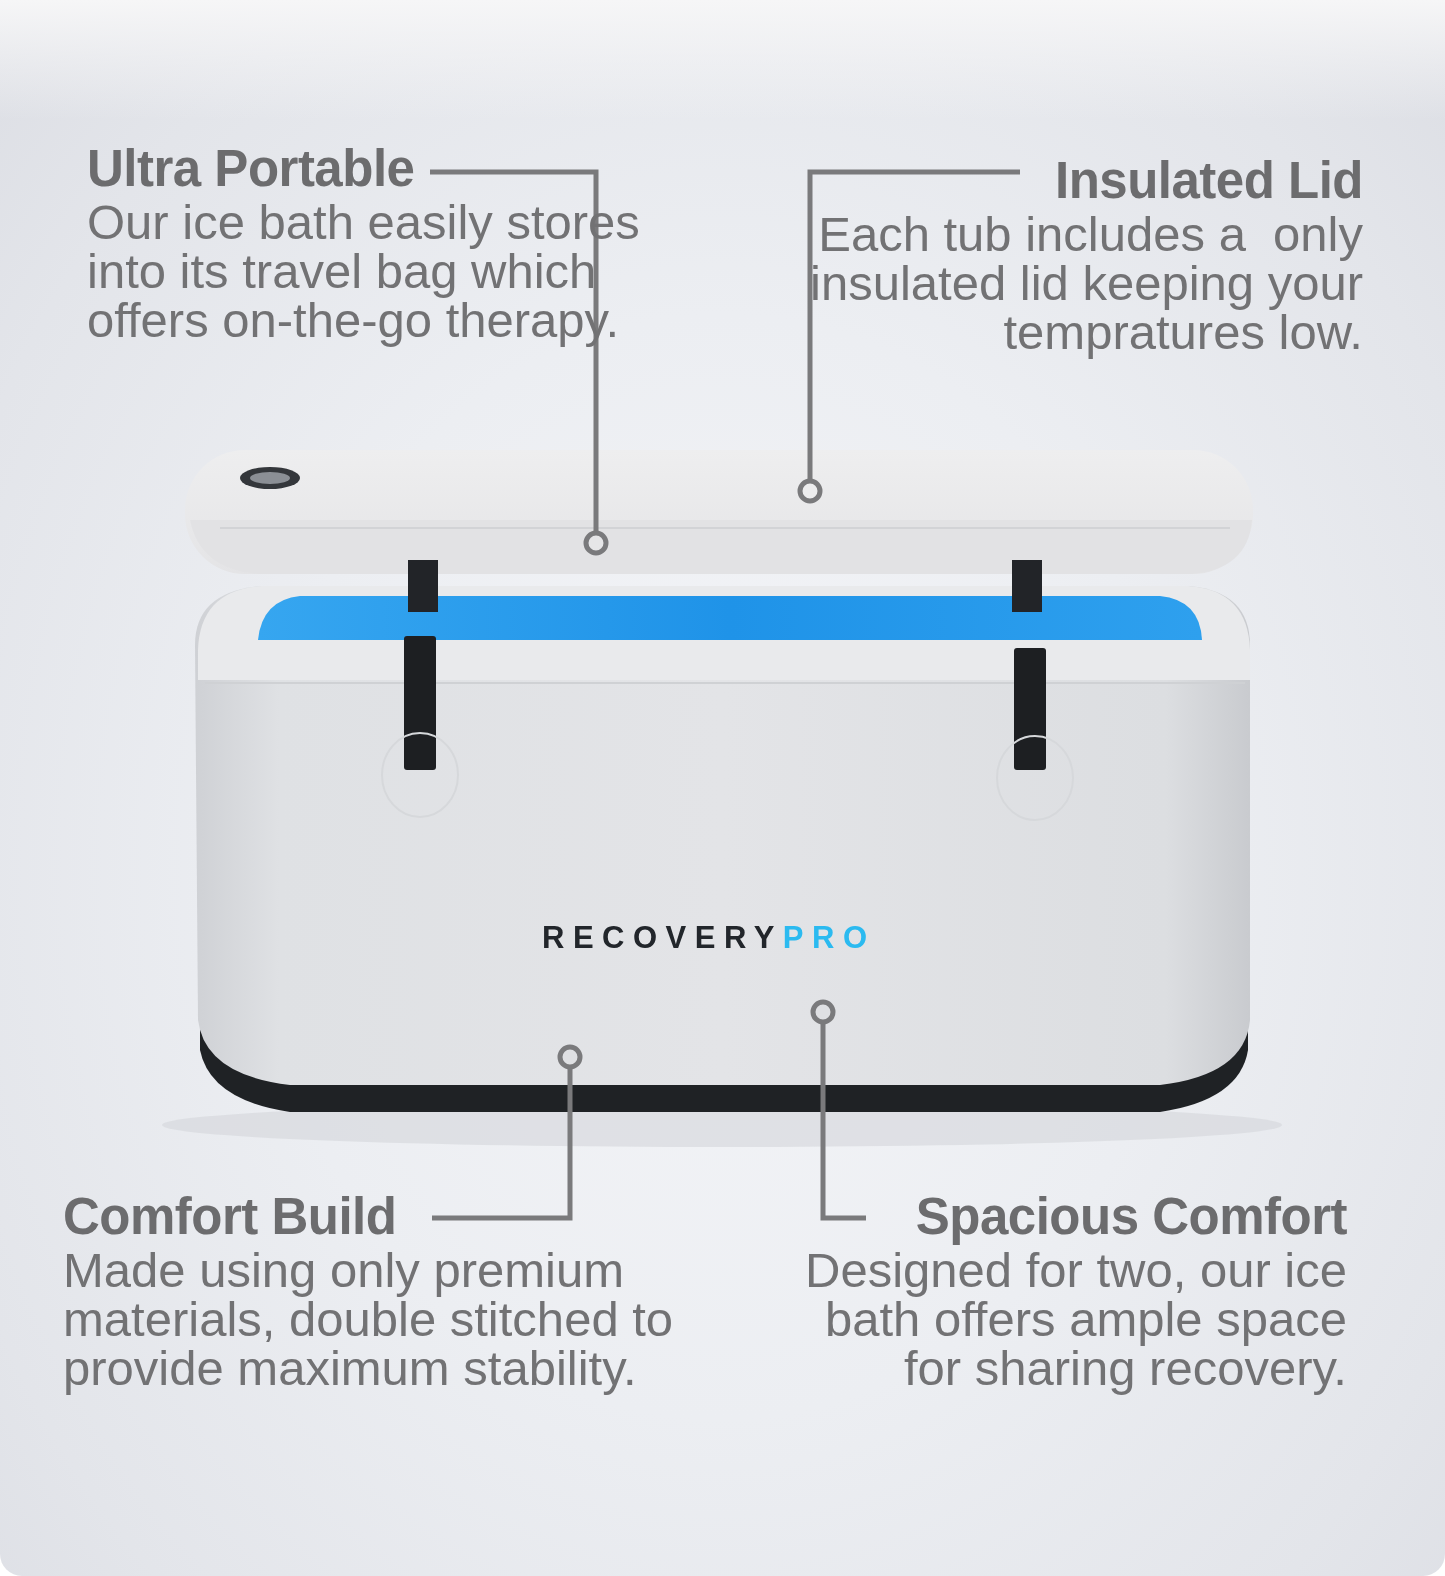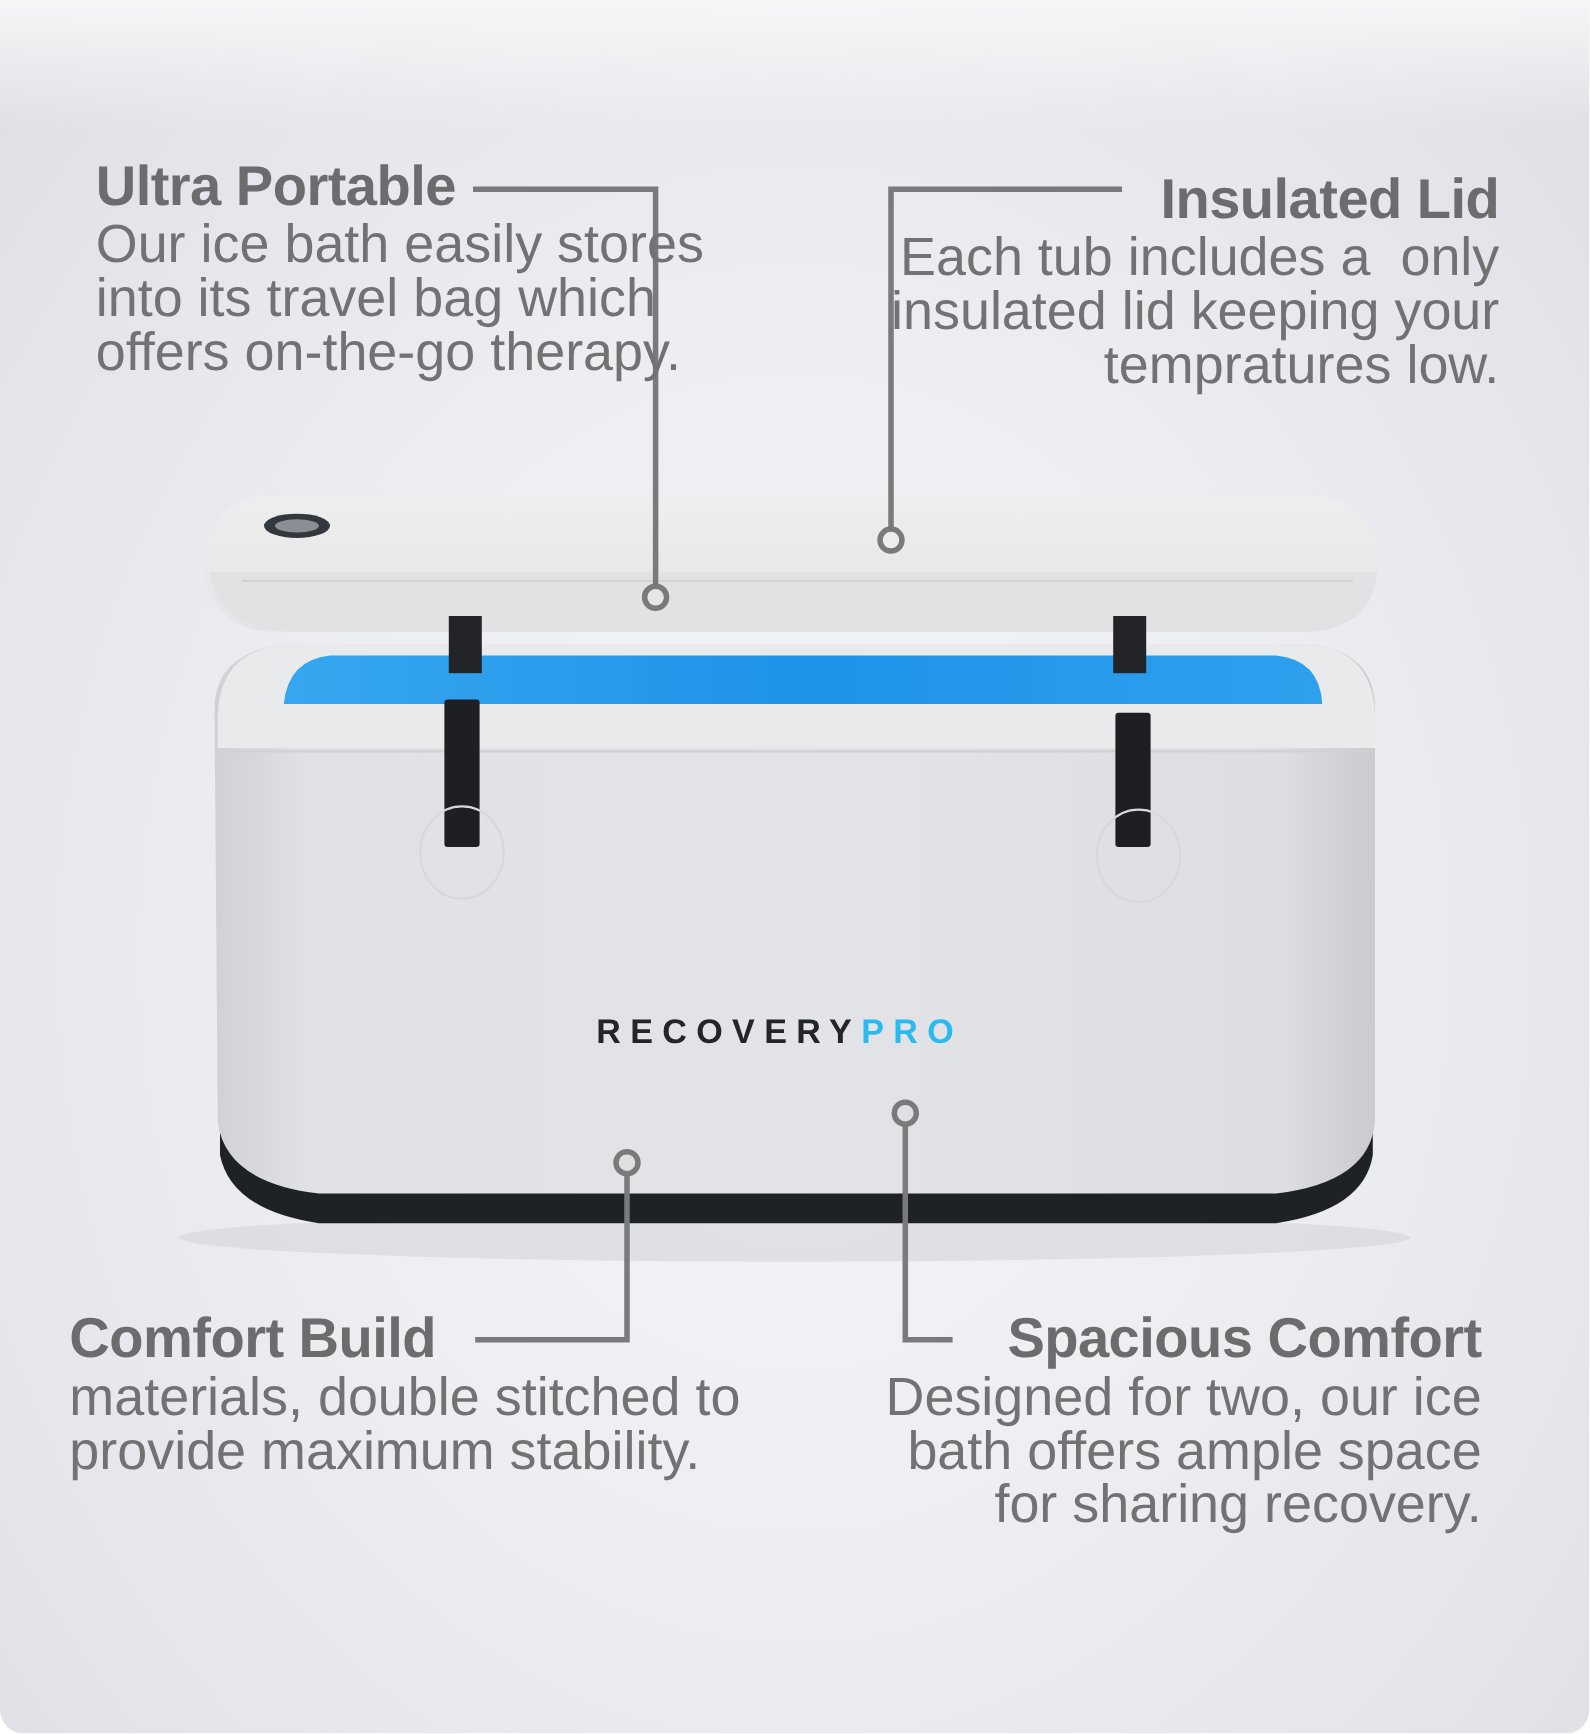--- a/index.html
+++ b/index.html
@@ -97,20 +97,21 @@
 
   <div class="callout right" style="right:82px;top:140px;width:560px;margin-top:12px;">
     <h2>Insulated Lid</h2>
     <p style="white-space:pre;">Each tub includes a  only</p>
     <p>insulated lid keeping your</p>
     <p>tempratures low.</p>
   </div>
 
   <div class="callout left" style="left:63px;top:1188px;">
     <h2>Comfort Build</h2>
+    <p>Made using only premium</p>
     <p>materials, double stitched to</p>
     <p>provide maximum stability.</p>
   </div>
 
   <div class="callout right" style="right:98px;top:1188px;width:560px;">
     <h2>Spacious Comfort</h2>
     <p>Designed for two, our ice</p>
     <p>bath offers ample space</p>
     <p>for sharing recovery.</p>
   </div>

